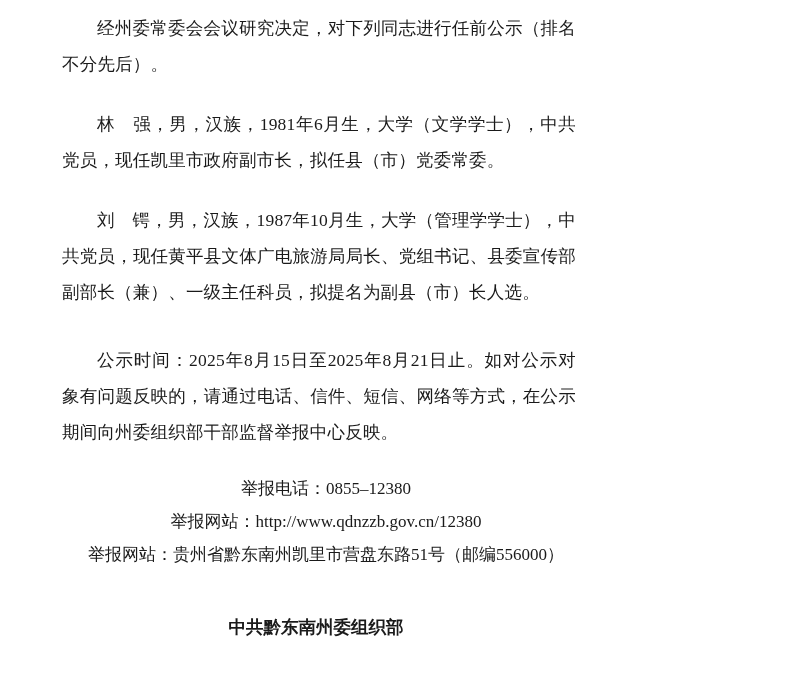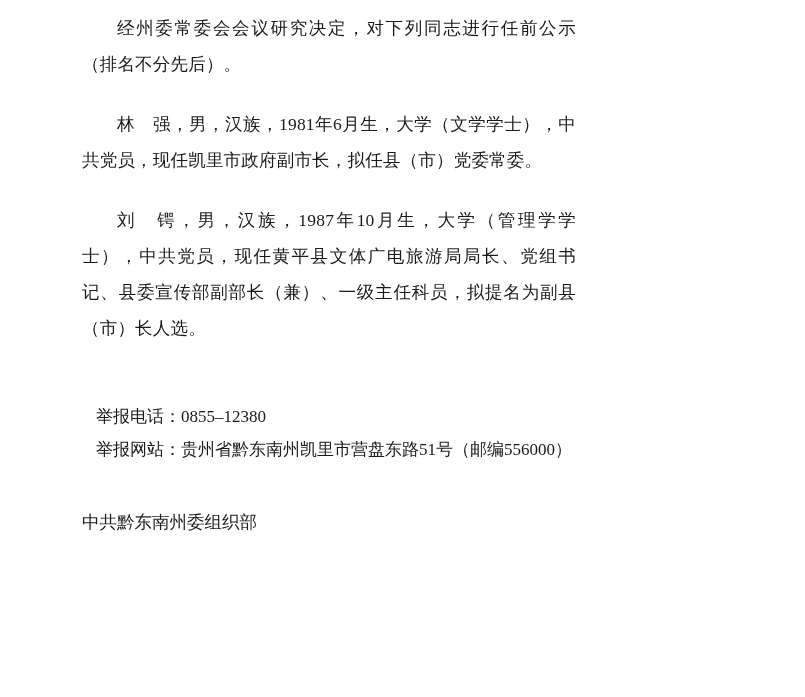--- a/index.html
+++ b/index.html
@@ -12,51 +12,53 @@
     background: #ffffff;
     font-family: "Liberation Serif", "DejaVu Serif", serif;
     color: #1a1a1a;
     overflow: hidden;
   }
   .page {
     position: relative;
     width: 638px;
     height: 697px;
     box-sizing: border-box;
-    padding: 10px 62px 0 82px;
+    padding: 10px 62px 0 62px;
   }
   .para {
     font-size: 17.5px;
     line-height: 36px;
     text-align: justify;
     text-justify: inter-ideograph;
     margin: 0 0 18px 0;
     letter-spacing: 0.2px;
   }
   .para.indent {
     text-indent: 2em;
   }
   .name-lead {
     letter-spacing: 0.2px;
   }
   .spacer-sm { height: 6px; }
   .spacer-md { height: 14px; }
   .contact-block {
     margin-top: 22px;
     padding-left: 14px;
+    text-align: center;
   }
   .contact-line {
     font-size: 17px;
     line-height: 33px;
     white-space: nowrap;
   }
   .signature {
     margin-top: 38px;
-    text-align: left;
+    text-align: center;
     padding-right: 6px;
+    font-weight: bold;
   }
   .signature div {
     font-size: 17.5px;
     line-height: 36px;
   }
 </style>
 </head>
 <body>
 
 <div class="page">
@@ -66,23 +68,25 @@
   <div class="spacer-sm"></div>
 
   <p class="para indent"><span class="name-lead">林　强</span><span>，男，汉族，1981年6月生，大学（文学学士），中共党员，现任凯里市政府副市长，拟任县（市）党委常委。</span></p>
 
   <div class="spacer-sm"></div>
 
   <p class="para indent"><span class="name-lead">刘　锷</span><span>，男，汉族，1987年10月生，大学（管理学学士），中共党员，现任黄平县文体广电旅游局局长、党组书记、县委宣传部副部长（兼）、一级主任科员，拟提名为副县（市）长人选。</span></p>
 
   <div class="spacer-md"></div>
 
+  <p class="para indent">公示时间：2025年8月15日至2025年8月21日止。如对公示对象有问题反映的，请通过电话、信件、短信、网络等方式，在公示期间向州委组织部干部监督举报中心反映。</p>
 
   <div class="contact-block">
     <div class="contact-line">举报电话：0855–12380</div>
+    <div class="contact-line">举报网站：http://www.qdnzzb.gov.cn/12380</div>
     <div class="contact-line">举报网站：贵州省黔东南州凯里市营盘东路51号（邮编556000）</div>
   </div>
 
   <div class="signature">
     <div>中共黔东南州委组织部</div>
   </div>
 
 </div>
 
 </body></html>

